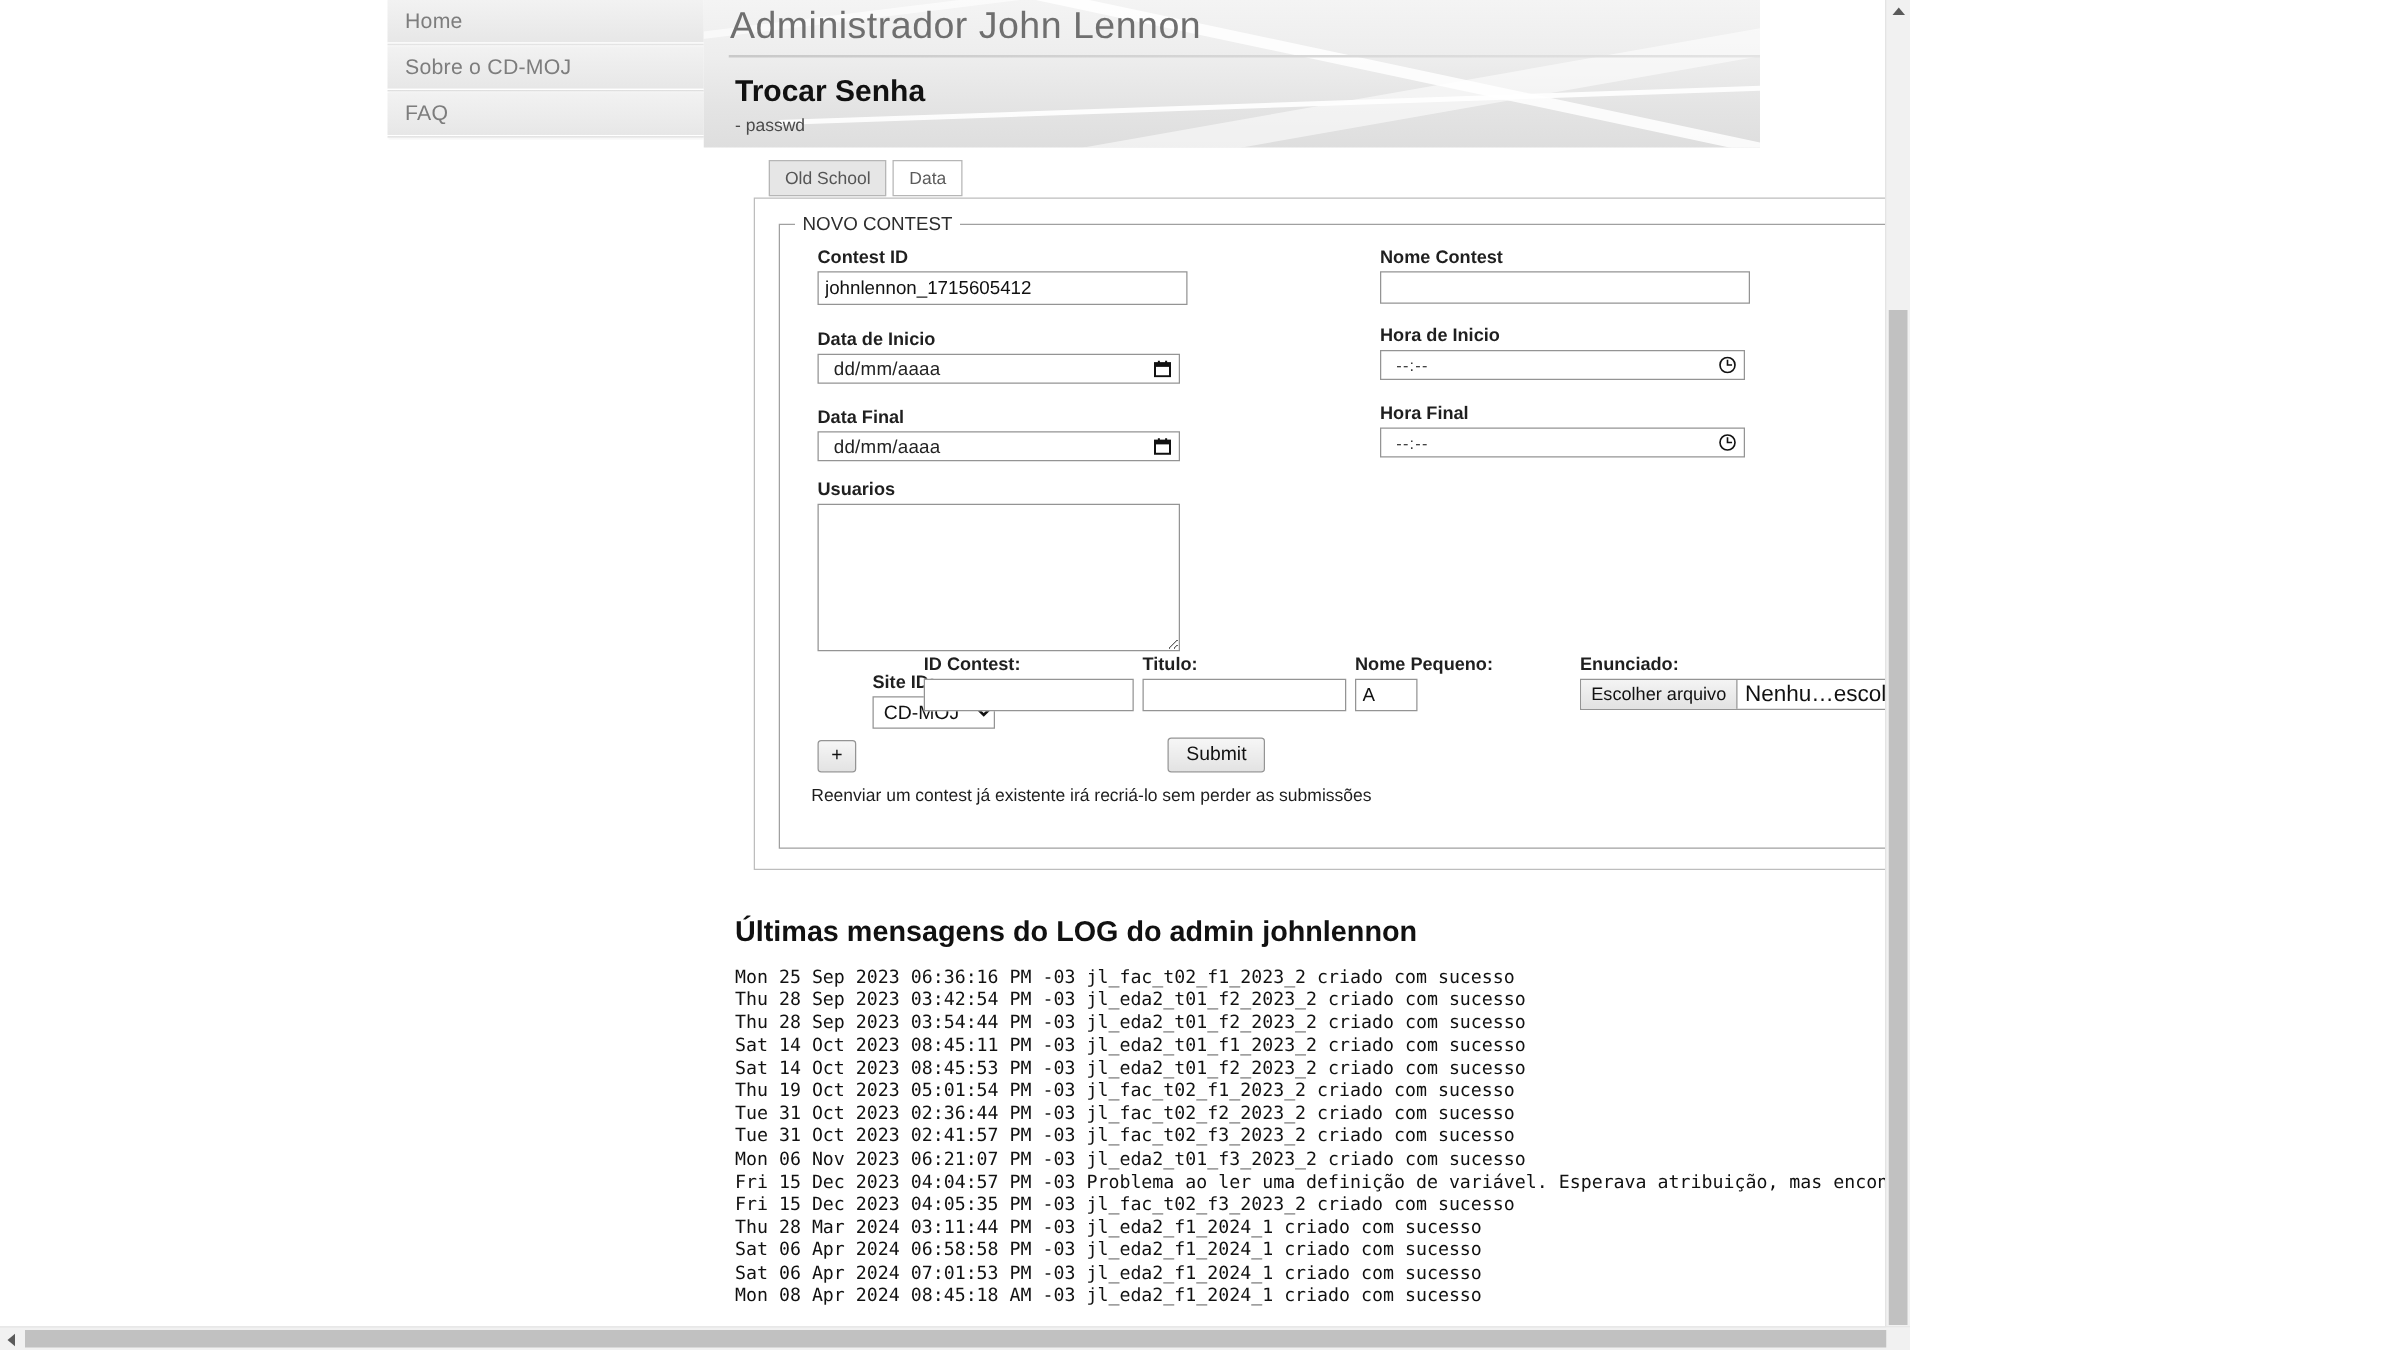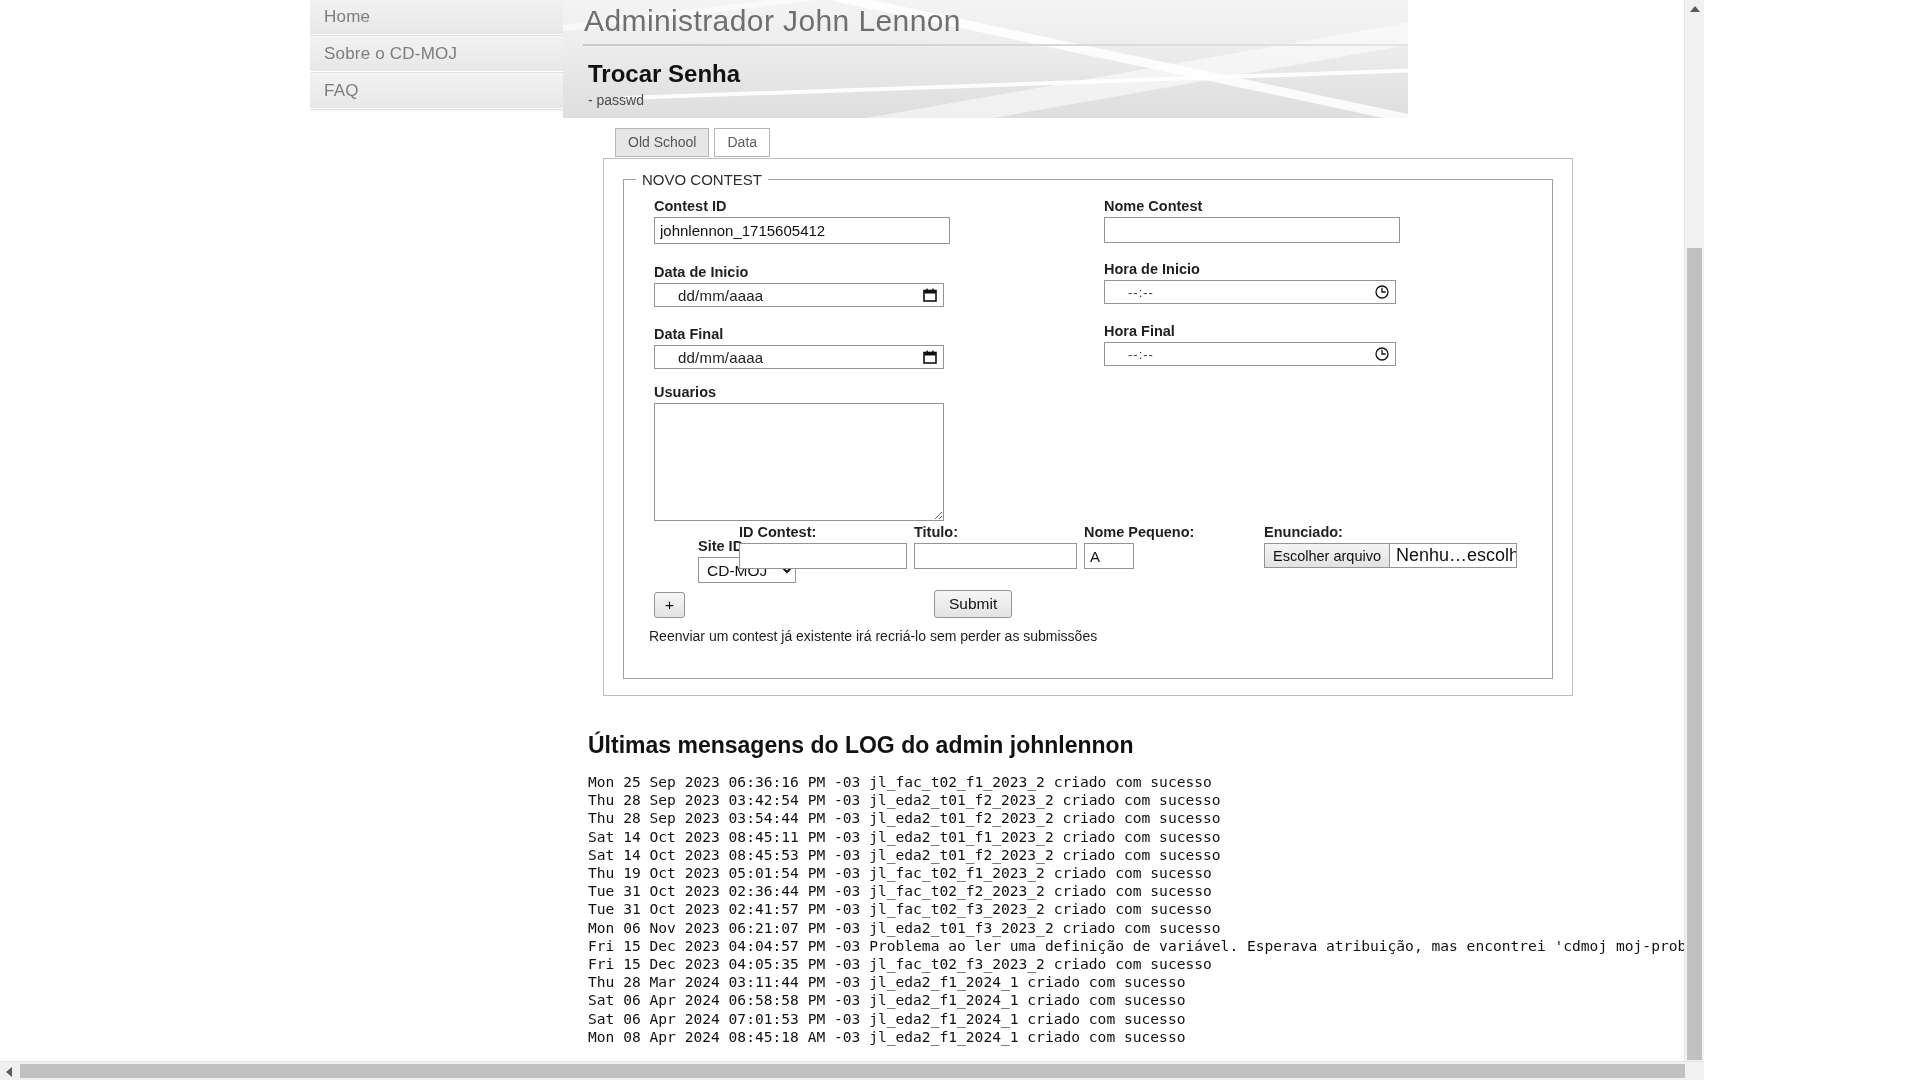--- a/index.html
+++ b/index.html
@@ -7,21 +7,21 @@
     padding: 0;
     width: 1920px;
     height: 1080px;
     overflow: hidden;
     background: #ffffff;
     font-family: "Liberation Sans", sans-serif;
   }
 
   #viewport {
     position: relative;
-    width: 1704px;
+    width: 1528px;
     height: 1080px;
     background: #701a75;
     overflow: hidden;
   }
 
   
   #page {
     position: absolute;
     left: 0;
     top: 0;
@@ -219,21 +219,21 @@
 
   .datewrap {
     position: relative;
     width: 290px;
     height: 24px;
     border: 1px solid #949494;
     background: #fff;
     box-sizing: border-box;
     display: flex;
     align-items: center;
-    padding-left: 23px;
+    padding-left: 12px;
   }
   .datewrap .ph {
     font-size: 15px;
     color: #222222;
     font-family: "Liberation Sans", sans-serif;
     letter-spacing: 0.2px;
   }
   .datewrap .ico {
     position: absolute;
     right: 6px;

